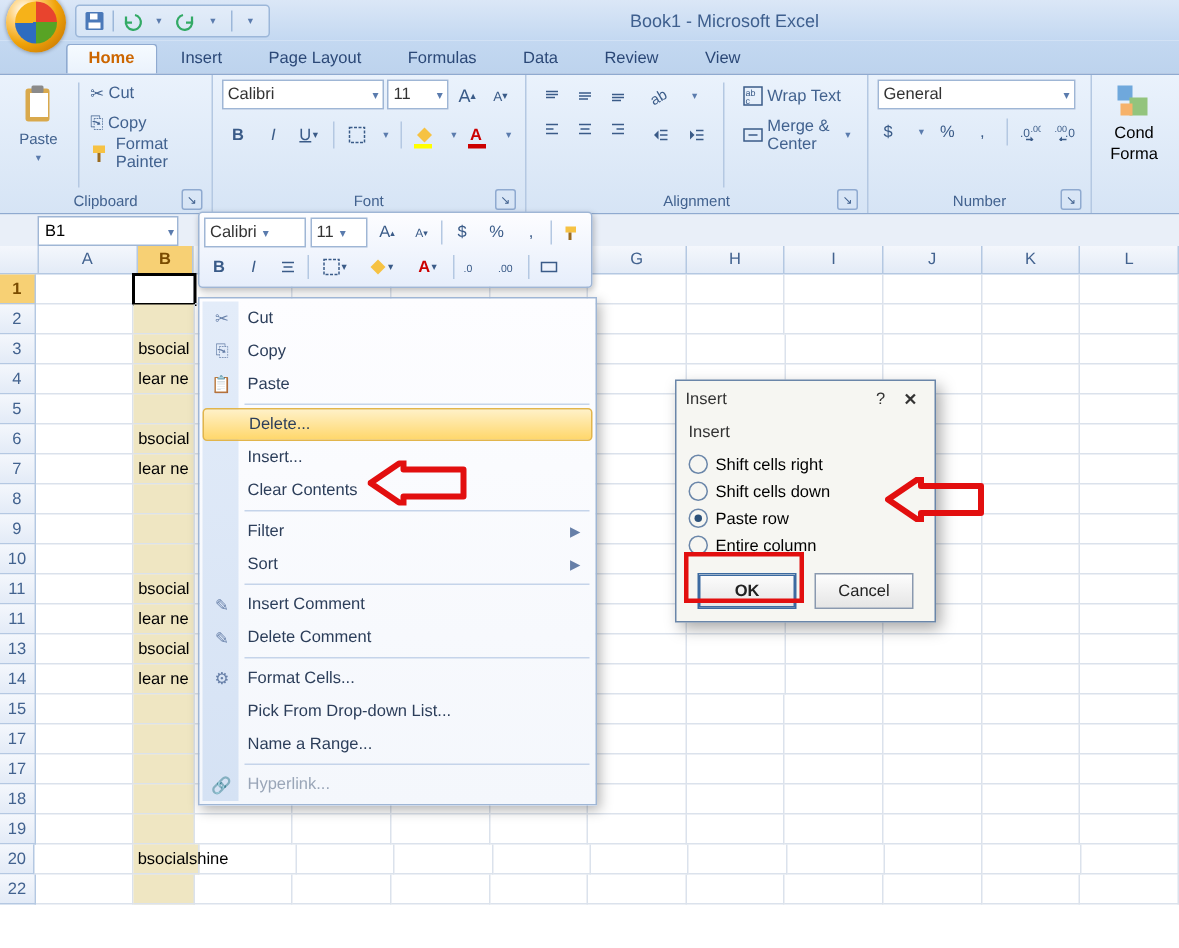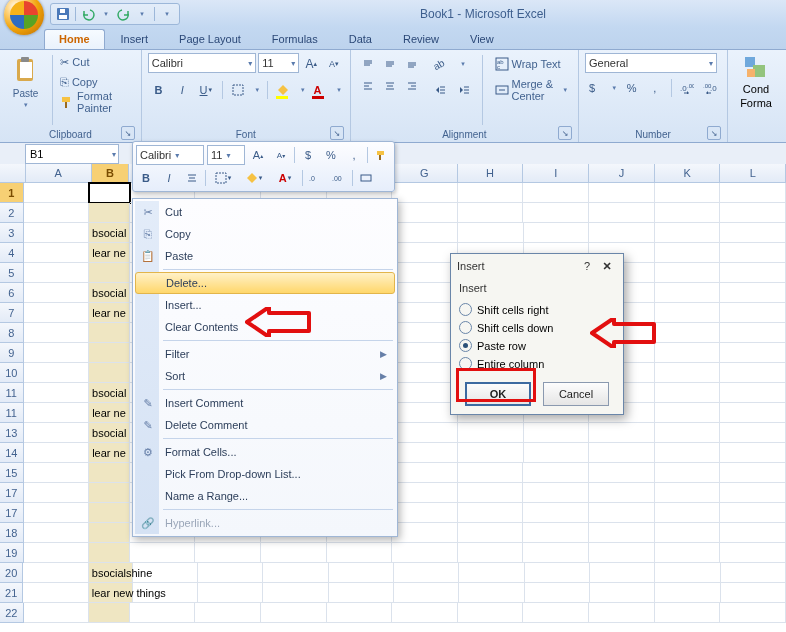--- a/index.html
+++ b/index.html
@@ -769,35 +769,20 @@
         <div class="cell" style="width: 65px;"></div>
         <div class="cell" style="width: 65px;"></div>
         <div class="cell" style="width: 65px;"></div>
         <div class="cell" style="width: 65px;"></div>
         <div class="cell" style="width: 65px;"></div>
         <div class="cell" style="width: 65px;"></div>
         <div class="cell" style="width: 65px;"></div>
         <div class="cell" style="width: 65px;"></div>
       </div>
       <div class="row">
-        <div class="rowhdr">21</div>
-        <div class="cell" style="width: 65px;"></div>
-        <div class="cell colsel" style="width: 37px; overflow: visible; position: relative; z-index: 1;">lear new things</div>
-        <div class="cell" style="width: 65px;"></div>
-        <div class="cell" style="width: 65px;"></div>
-        <div class="cell" style="width: 65px;"></div>
-        <div class="cell" style="width: 65px;"></div>
-        <div class="cell" style="width: 65px;"></div>
-        <div class="cell" style="width: 65px;"></div>
-        <div class="cell" style="width: 65px;"></div>
-        <div class="cell" style="width: 65px;"></div>
-        <div class="cell" style="width: 65px;"></div>
-        <div class="cell" style="width: 65px;"></div>
-      </div>
-      <div class="row">
         <div class="rowhdr">22</div>
         <div class="cell" style="width: 65px;"></div>
         <div class="cell colsel" style="width: 37px;"></div>
         <div class="cell" style="width: 65px;"></div>
         <div class="cell" style="width: 65px;"></div>
         <div class="cell" style="width: 65px;"></div>
         <div class="cell" style="width: 65px;"></div>
         <div class="cell" style="width: 65px;"></div>
         <div class="cell" style="width: 65px;"></div>
         <div class="cell" style="width: 65px;"></div>

